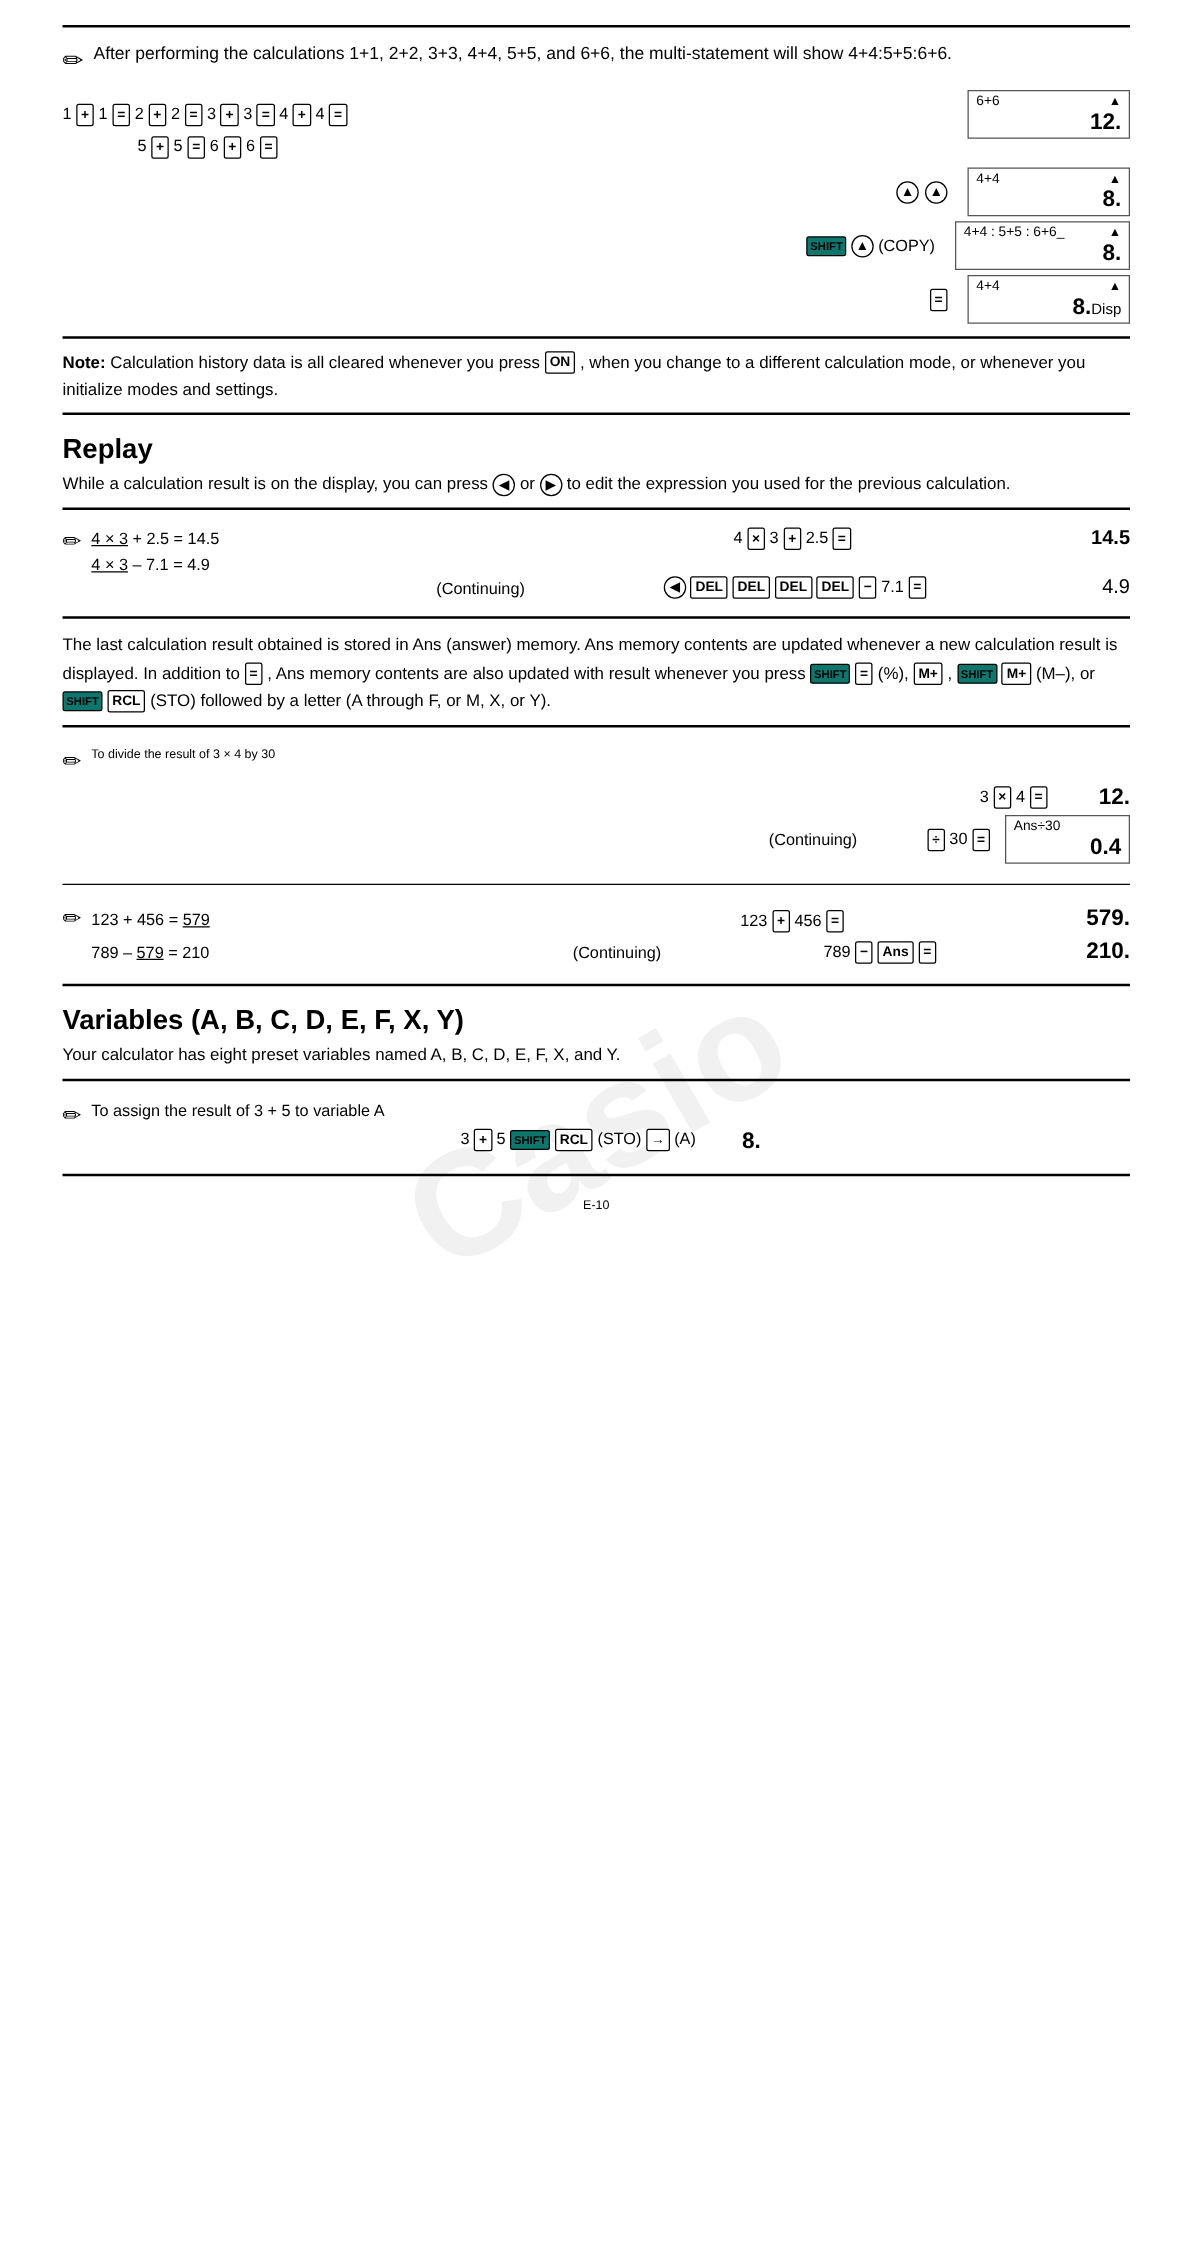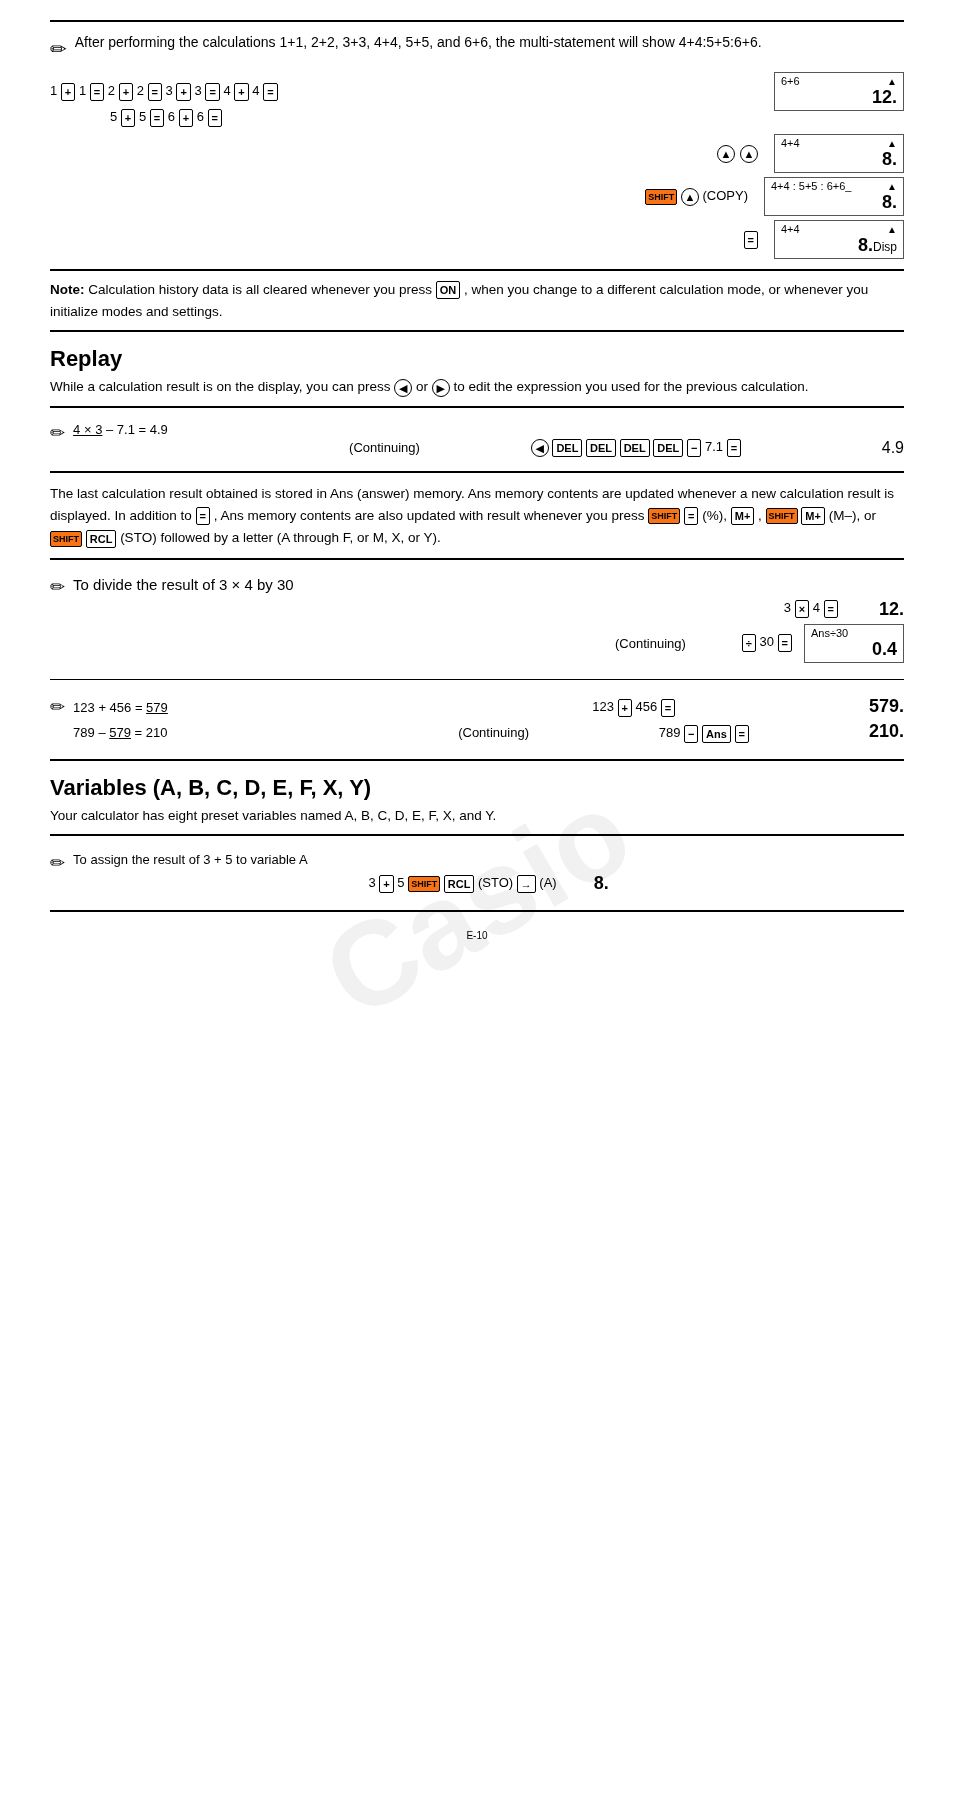--- a/index.html
+++ b/index.html
@@ -45,21 +45,21 @@
     }
     .key-shift {
       display: inline-block;
       border: 1px solid #000;
       border-radius: 2px;
       padding: 0 2px;
       font-size: 9px;
       font-weight: bold;
       line-height: 14px;
       vertical-align: middle;
-      background: #f97316;
+      background: #0f766e;
     }
 
     
     .section-title {
       font-size: 22px;
       font-weight: bold;
       margin-top: 14px;
       margin-bottom: 4px;
     }
 
@@ -256,20 +256,32 @@
         <span class="circle-arrow">▶</span>
         <span> to edit the expression you used for the previous calculation.</span>
       </p>
 
       <hr class="thick">
 
       <div style="display:flex; align-items:flex-start; padding: 6px 0;">
         <span style="font-size:18px; margin-right:8px;">✏</span>
         <div style="flex:1;">
 
+          <div style="display:flex; align-items:baseline; margin-bottom:4px;">
+            <div style="flex:1; font-size:13px;">
+              <span style="text-decoration:underline;">4 × 3</span>
+              <span> + 2.5 = 14.5</span>
+            </div>
+            <div style="flex:1.2; text-align:center; font-size:13px;">
+              4 <span class="key">×</span>
+              3 <span class="key">+</span>
+              2.5 <span class="key">=</span>
+            </div>
+            <div style="width:60px; text-align:right; font-weight:bold; font-size:16px;">14.5</div>
+          </div>
 
           <div style="display:flex; align-items:baseline;">
             <div style="flex:1; font-size:13px;">
               <span style="text-decoration:underline;">4 × 3</span>
               <span> – 7.1 = 4.9</span>
             </div>
             <div style="flex:1.2;"></div>
             <div style="width:60px;"></div>
           </div>
 
@@ -309,21 +321,21 @@
         <span class="key-shift">SHIFT</span>
         <span class="key">RCL</span>
         (STO) followed by a letter (A through F, or M, X, or Y).
       </p>
 
       <hr class="thick">
 
       <div style="display:flex; align-items:flex-start; padding: 8px 0;">
         <span style="font-size:18px; margin-right:8px;">✏</span>
         <div style="flex:1;">
-          <div style="font-size:15px; margin-bottom:6px;">To divide the result of 3 × 4 by 30</div>
+          <div style="font-size:10px; margin-bottom:18px;">To divide the result of 3 × 4 by 30</div>
 
           <div style="display:flex; align-items:center; justify-content:flex-end; gap:16px; margin-bottom:4px;">
             <div style="font-size:13px;">
               3 <span class="key">×</span> 4 <span class="key">=</span>
             </div>
             <div style="font-weight:bold; font-size:18px; min-width:50px; text-align:right;">12.</div>
           </div>
 
           <div style="display:flex; align-items:center; justify-content:flex-end; gap:12px;">
             <div style="font-size:13px;">(Continuing)</div>

